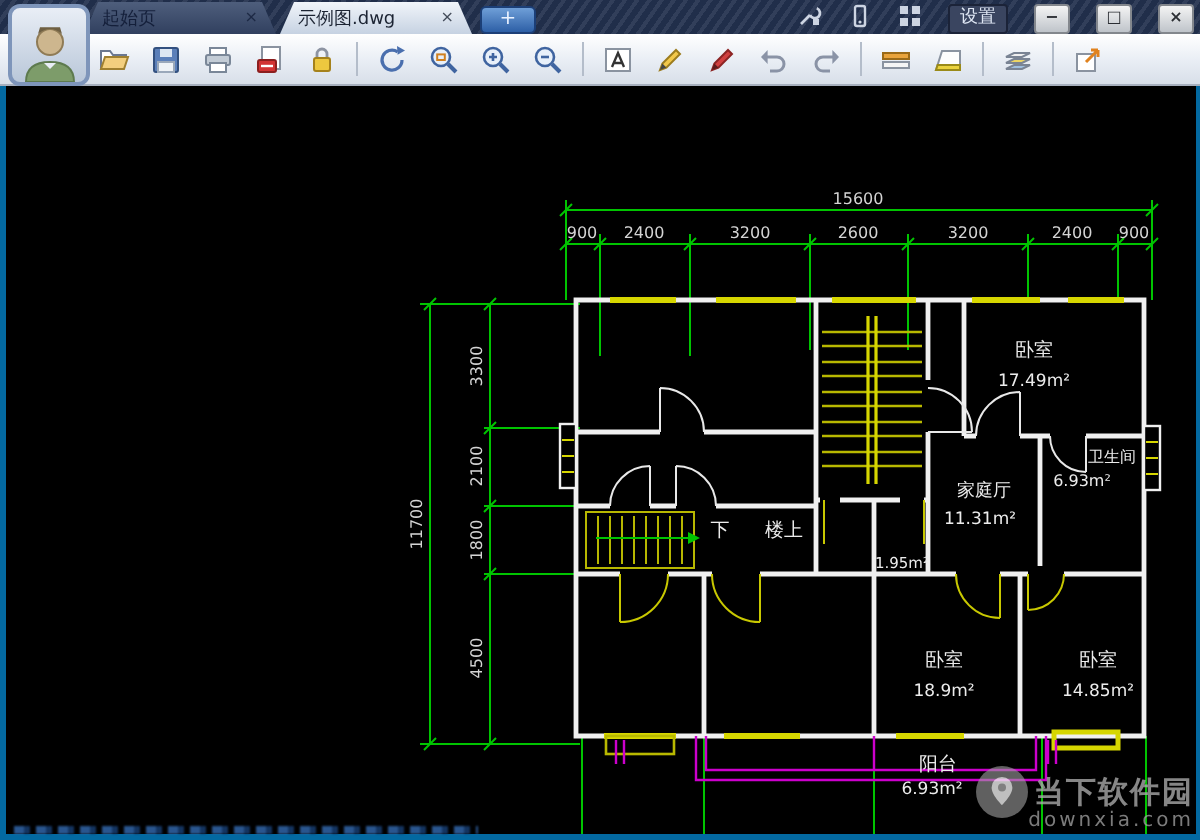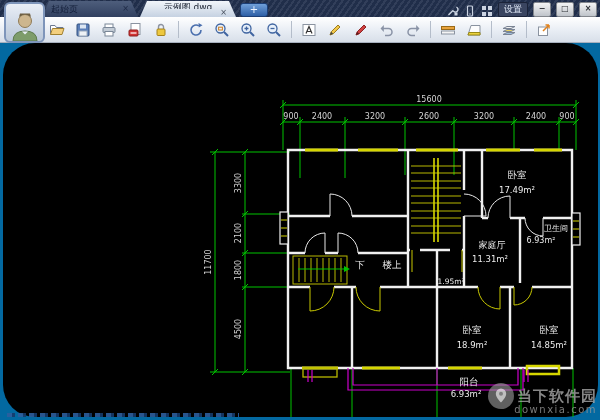--- a/index.html
+++ b/index.html
@@ -5,46 +5,46 @@
   html,body{margin:0;padding:0;}
   body{width:600px;height:420px;overflow:hidden;font-family:"DejaVu Sans","Liberation Sans",sans-serif;background:#5a6069;}
   .window{position:relative;width:600px;height:420px;background:#0369a1;overflow:hidden;}
 
   
   .titlebar{position:absolute;top:0;left:0;right:0;height:17px;
     background:#22304e repeating-linear-gradient(125deg,rgba(255,255,255,.07) 0 2px,rgba(0,0,0,.05) 2px 5px);}
   .tab{position:absolute;top:1px;height:16px;display:flex;align-items:center;font-size:9px;
     padding:0 9px;box-sizing:border-box;clip-path:polygon(7px 0,calc(100% - 7px) 0,100% 100%,0 100%);cursor:default;}
   .tab-inactive{left:42px;width:96px;background:linear-gradient(#4e5e7c,#31405f);color:#141f3a;}
-  .tab-active{left:140px;width:96px;background:linear-gradient(#f1f5fa,#c6d2e2);color:#1c2433;flex-direction:column;}
+  .tab-active{left:140px;width:96px;background:linear-gradient(#f1f5fa,#c6d2e2);color:#1c2433;}
   .tab-label{white-space:nowrap;overflow:hidden;}
   .tab-close{margin-left:auto;font-size:8px;line-height:8px;opacity:.8;padding-left:6px;}
   .newtab{position:absolute;left:240px;top:3px;width:26px;height:12px;border-radius:3px;
     background:linear-gradient(#6f9fd8,#2d5fa6);border:1px solid #1c3f77;color:#eaf2ff;
     font-size:10px;line-height:11px;text-align:center;}
-  .tbright{position:absolute;right:3px;top:2px;display:flex;align-items:flex-end;gap:5px;}
+  .tbright{position:absolute;right:3px;top:2px;display:flex;align-items:flex-start;gap:13px;}
   .mini{width:12px;height:12px;display:flex;align-items:center;justify-content:center;}
   .settings{height:13px;padding:0 5px;background:#3a4560;border:1px solid #1b2338;border-radius:2px;
     color:#dfe7f4;font-size:9px;line-height:12px;}
   .winbtn{width:16px;height:13px;background:linear-gradient(#f4f4f4,#bfc4ca);border:1px solid #83878d;
     border-radius:2px;font-size:8px;line-height:11px;text-align:center;color:#2b2e33;font-weight:bold;}
 
   
   .avatar{position:absolute;left:4px;top:2px;width:37px;height:37px;z-index:6;border:2px solid #7e95ba;
     border-radius:6px;background:linear-gradient(#e9eef6,#b9c7d9);display:flex;align-items:flex-end;justify-content:center;overflow:hidden;}
 
   
   .toolbar{position:absolute;top:17px;left:0;right:0;height:26px;box-sizing:border-box;
     background:linear-gradient(#ffffff,#e8edf4 55%,#d8dfe9);border-bottom:1px solid #a7b0be;
     display:flex;align-items:center;gap:8px;padding-left:48px;}
   .ticon{width:18px;height:18px;display:flex;align-items:center;justify-content:center;border-radius:2px;}
   .sep{width:1px;height:17px;background:#b4bdca;}
 
   
-  .canvas{position:absolute;top:43px;left:3px;right:2px;bottom:3px;background:#000;border-radius:32px;}
+  .canvas{position:absolute;top:43px;left:3px;right:2px;bottom:3px;background:#000;}
   .canvas svg{position:absolute;inset:0;width:100%;height:100%;}
   .bluefuzz{position:absolute;left:4px;bottom:0;width:232px;height:4px;opacity:.9;filter:blur(.5px);
     background:repeating-linear-gradient(90deg,#2e5f9e 0 5px,#163a6b 5px 8px,rgba(0,0,0,0) 8px 11px);}
   text{font-family:"DejaVu Sans","Liberation Sans",sans-serif;}
 </style>
 </head>
 <body>
 
 <div class="window">
 

